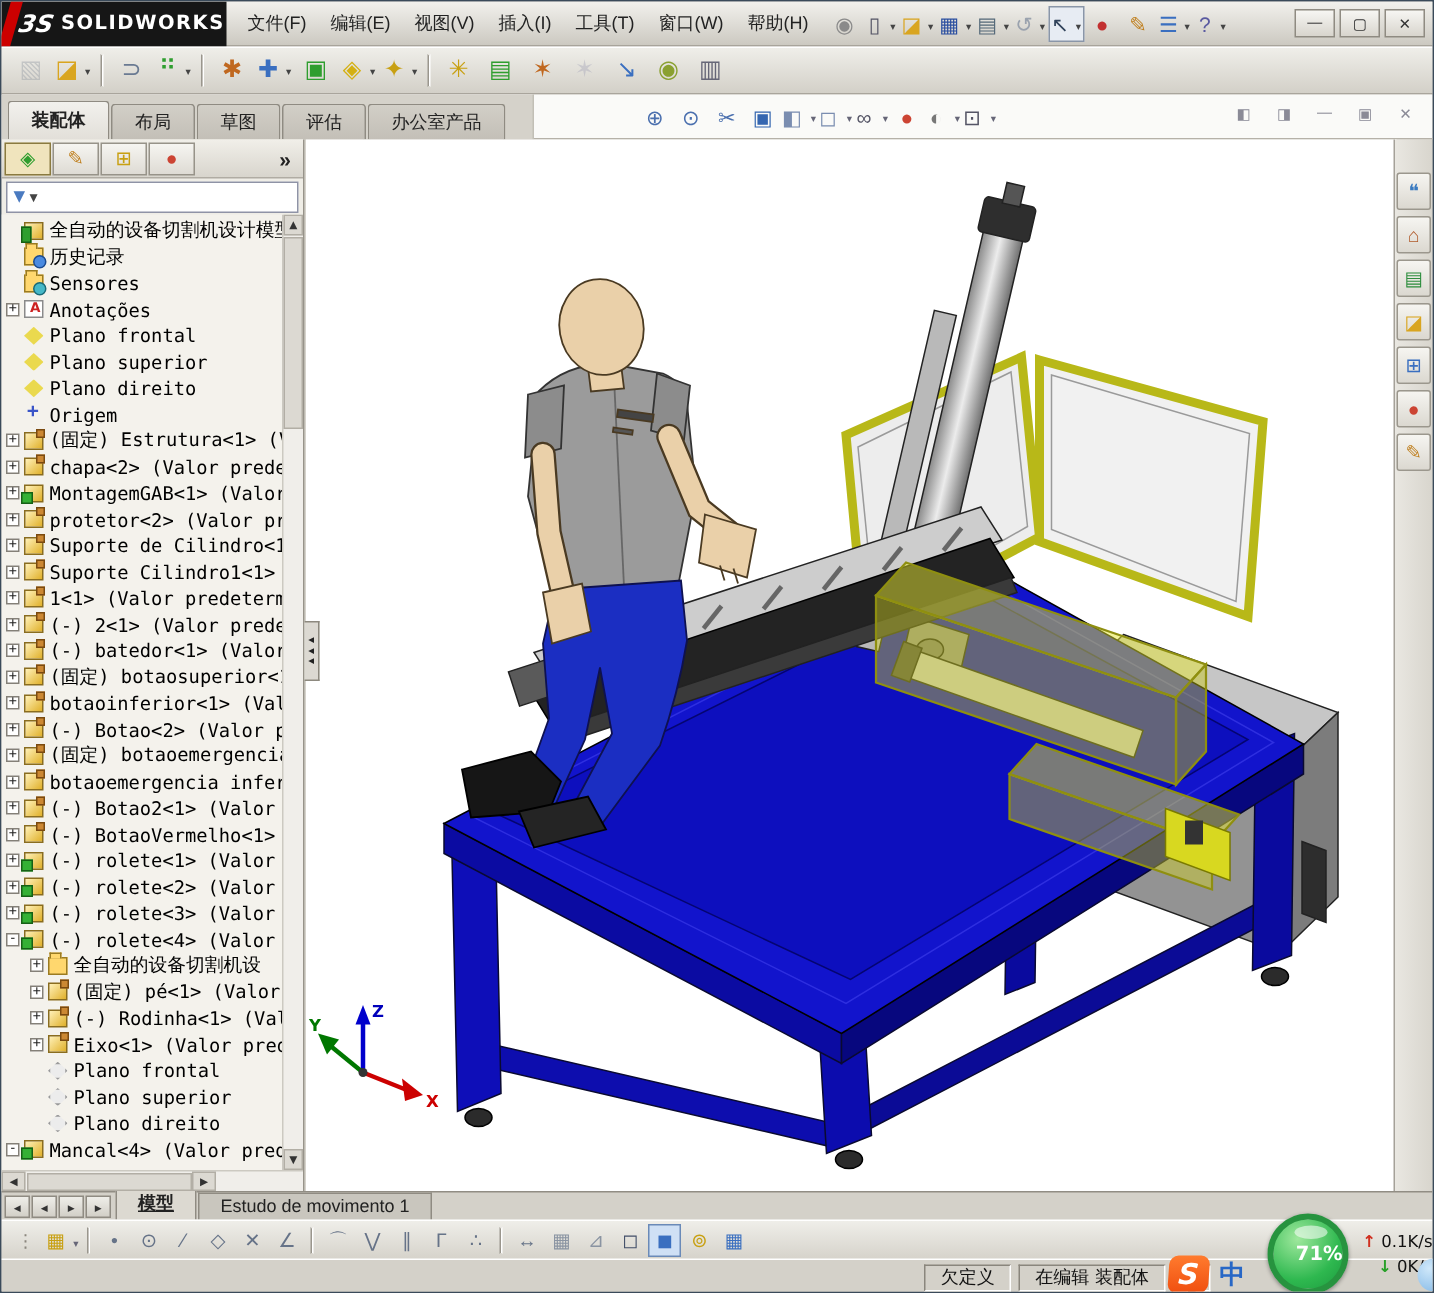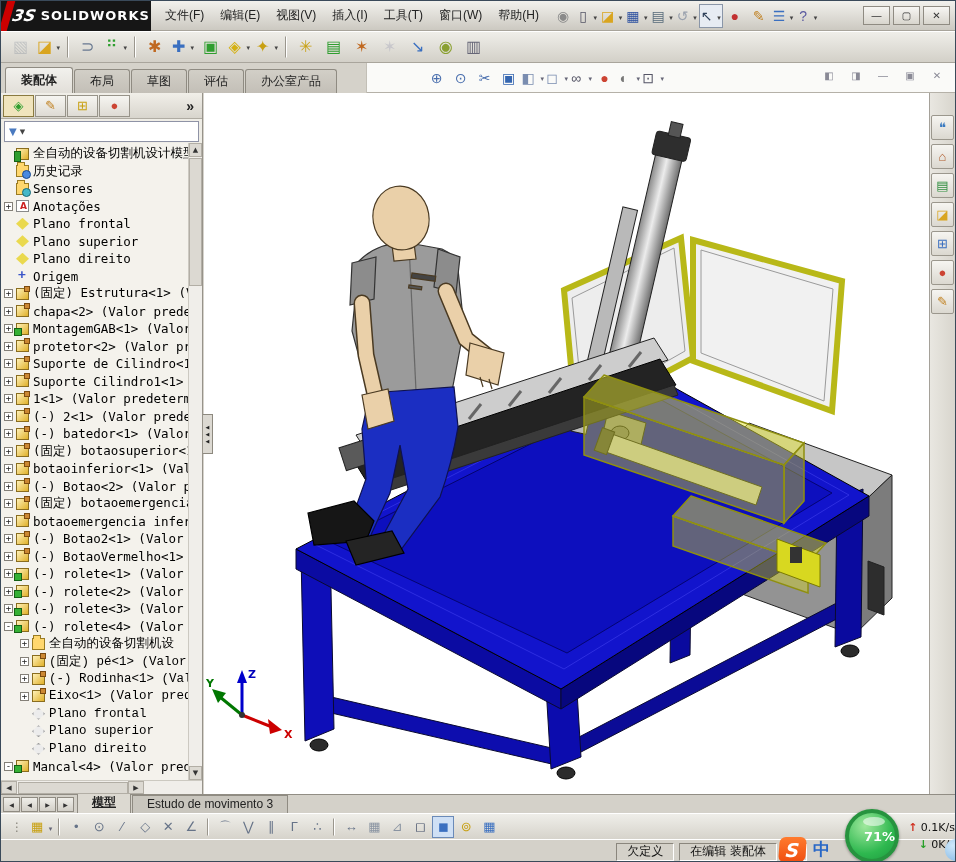--- a/index.html
+++ b/index.html
@@ -25,42 +25,42 @@
   .wbtn{width:27px;height:19px;border:1px solid #8f8b82;background:linear-gradient(#f7f6f3,#d8d5cd);font-size:10px;display:flex;align-items:center;justify-content:center;color:#333;}
 
   
   .toolbar2{position:absolute;left:0;top:30px;right:0;height:32px;background:linear-gradient(#efeee9,#d3d0c8);border-top:1px solid #fff;border-bottom:1px solid #a9a59c;display:flex;align-items:center;padding-left:6px;gap:1px;}
   .toolbar2 .tbtn{min-width:27px;height:27px;font-size:16px;}
   .tbtn.sep{min-width:2px;width:2px;height:22px;padding:0;border-left:1px solid #9a968d;border-right:1px solid #fff;margin:0 4px;background:transparent;}
   .tbtn.sep::after{content:none;}
 
   
   .cmdrow{position:absolute;left:0;top:62px;right:0;height:30px;background:#fafaf8;border-bottom:1px solid #b5b1a8;}
-  .ctabs{position:absolute;left:0;top:0;height:30px;display:flex;align-items:flex-end;background:#d5d2ca;padding:0 28px 0 4px;border-right:1px solid #c2bfb6;}
+  .ctabs{position:absolute;left:0;top:0;height:30px;display:flex;align-items:flex-end;background:#d5d2ca;padding:0 17px 0 4px;border-right:1px solid #c2bfb6;}
   .ctab{font-size:12px;padding:3px 15px;margin-right:1px;background:linear-gradient(#d2cfc7,#c3bfb7);border:1px solid #8f8b82;border-bottom:none;border-radius:3px 3px 0 0;color:#222;}
   .ctab.active{background:linear-gradient(#f2f1ed,#e2dfd9);padding:4px 15px;font-weight:bold;}
   .headsup{position:absolute;left:424px;top:3px;display:flex;gap:1px;}
   .hbtn{min-width:23px;height:24px;border:none;background:transparent;display:flex;align-items:center;justify-content:center;font-size:14px;position:relative;}
   .hbtn.dd{padding-right:9px;}
   .hbtn.dd::after{content:"▾";position:absolute;right:0;top:9px;font-size:7px;color:#667;}
   .docctrl{position:absolute;right:8px;top:4px;display:flex;gap:7px;align-items:center;}
   .docbtn{width:20px;height:17px;border:1px solid #a8a4b0;background:transparent;color:#8a8a96;font-size:10px;display:flex;align-items:center;justify-content:center;border:none;}
 
   
   .leftpanel{position:absolute;left:0;top:92px;width:202px;height:701px;background:#efede6;border-right:1px solid #97938a;display:flex;flex-direction:column;z-index:4;}
   .fmtabs{height:26px;flex:none;display:flex;align-items:center;gap:1px;background:linear-gradient(#f1efe9,#d8d5cd);border-bottom:1px solid #b0aca3;padding:1px 2px;}
   .fmtab{width:31px;height:22px;border:1px solid #979389;background:linear-gradient(#f6f5f1,#dedbd4);display:flex;align-items:center;justify-content:center;font-size:13px;}
   .fmtab.active{background:#f0e4bd;border-color:#8a7a40;}
   .fmexpand{margin-left:auto;margin-right:6px;border:none;background:transparent;font-size:14px;font-weight:bold;color:#222;}
   .filterrow{height:21px;flex:none;margin:2px 3px 1px 3px;background:#fff;border:1px solid #8f93a6;display:flex;align-items:center;padding-left:4px;gap:3px;}
   .funnel{color:#4a7ac0;font-size:10px;line-height:1;}
   .funnel-dd{color:#444;font-size:7px;}
   .tree{flex:1;position:relative;background:#f4f2ec;overflow:hidden;padding:2px 16px 0 3px;}
   .trow{display:flex;align-items:center;height:17.5px;font:12.5px "DejaVu Sans Mono","Liberation Mono",monospace;white-space:nowrap;color:#000;}
-  .trow.ind1{padding-left:16px;font-family:Liberation Mono, monospace;}
+  .trow.ind1{padding-left:16px;}
   .exp{width:9px;height:9px;flex:none;border:1px solid #848078;background:#fff;display:inline-flex;align-items:center;justify-content:center;font-size:9px;line-height:1;margin-right:3px;color:#222;font-family:"DejaVu Sans Mono",monospace;}
   .exp.noexp{visibility:hidden;}
   .exp.plus::before{content:"+";}
   .exp.minus::before{content:"-";}
   .tic{width:13px;height:12px;flex:none;margin-right:4px;position:relative;display:inline-block;}
   .part-icon,.subassembly-icon,.assembly-icon{background:linear-gradient(135deg,#fff1b8,#e0b02a);border:1px solid #8a6d1f;}
   .part-icon::after{content:"";position:absolute;right:-2px;top:-3px;width:4px;height:4px;background:#cc8833;border:1px solid #7a4a10;}
   .subassembly-icon::after{content:"";position:absolute;left:-3px;bottom:-2px;width:6px;height:6px;background:#35b035;border:1px solid #156015;}
   .assembly-icon::before{content:"";position:absolute;left:-3px;top:2px;width:5px;height:9px;background:#2f9e2f;border:1px solid #146014;}
   .folder-icon,.history-folder-icon,.sensors-folder-icon{background:#ffd76e;border:1px solid #9a7b22;}
@@ -705,21 +705,21 @@
           <span>◀</span>
         </button>
         <button class="vbtn">
           <span>▶</span>
         </button>
         <button class="vbtn">
           <span>▶</span>
         </button>
       </div>
     <button class="dtab active">模型</button>
-    <button class="dtab">Estudo de movimento 3</button>
+    <button class="dtab">Estudo de movimento 1</button>
   </div>
 
   <div class="snapbar">
 
   <button class="snbtn dd">
         <span style="color: rgb(200, 160, 18);">▦</span>
       </button>
       <button class="snbtn sep">
         <span></span>
       </button>

